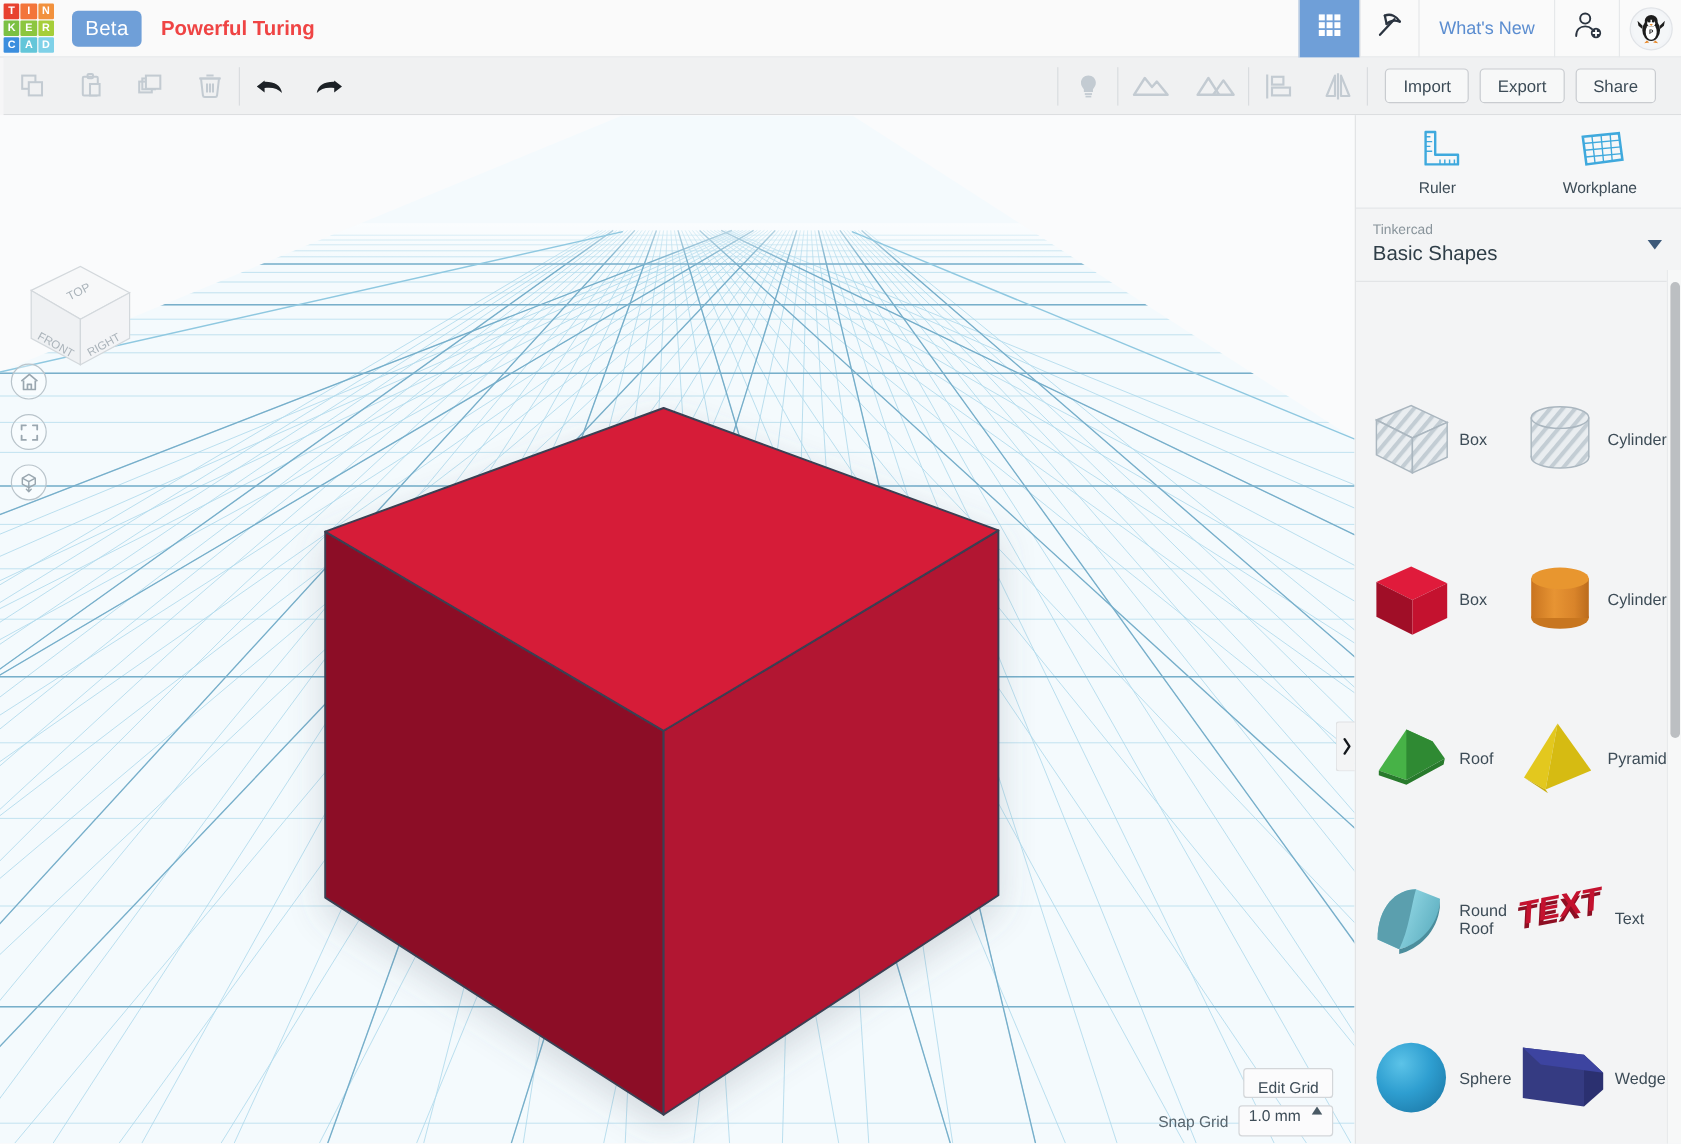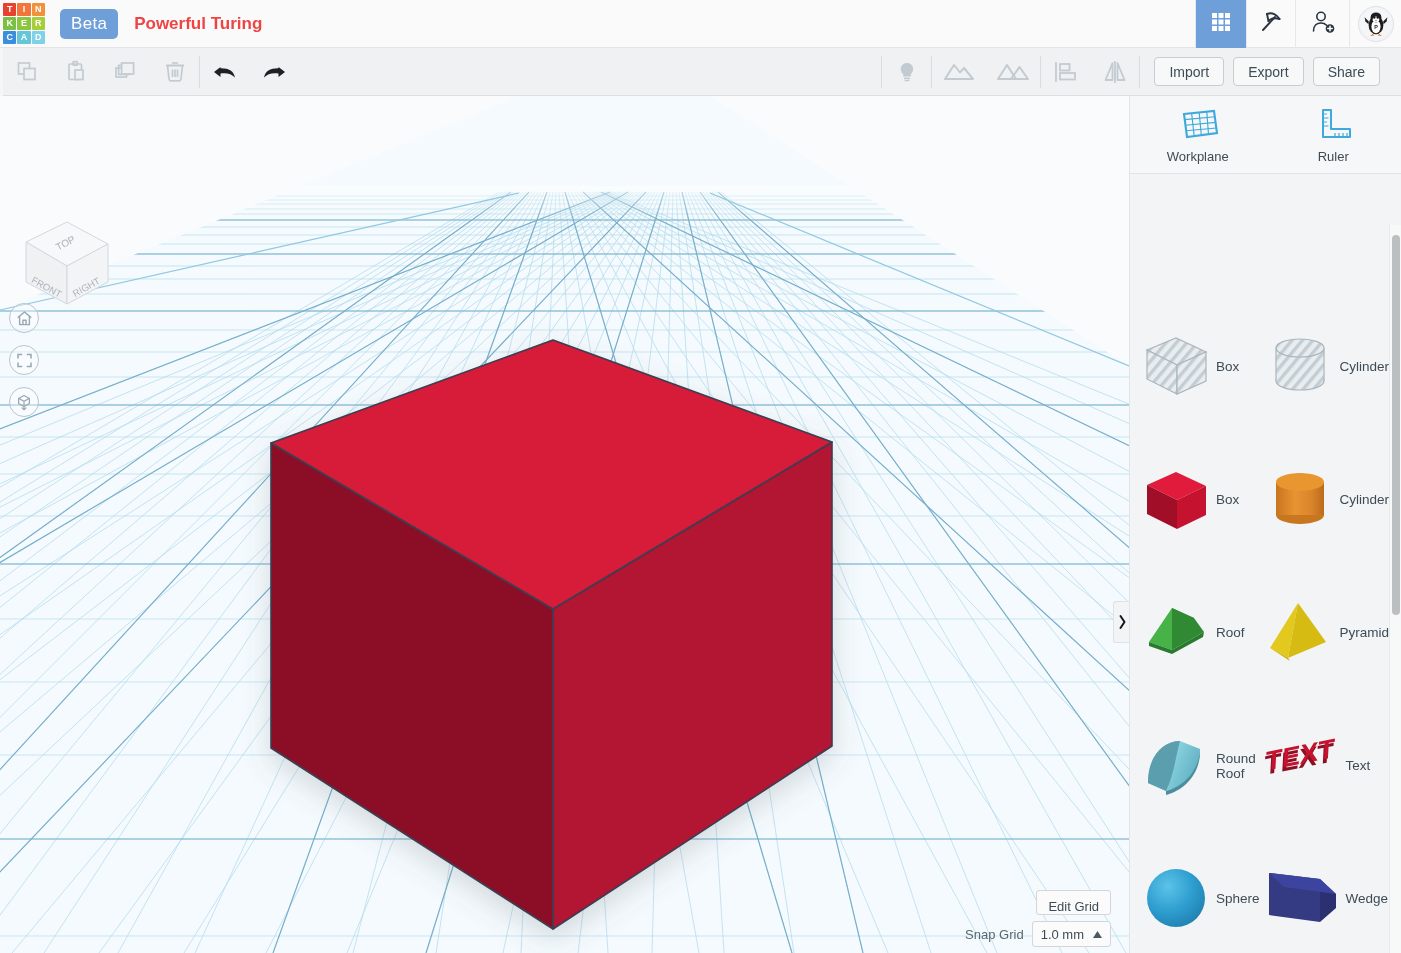--- a/index.html
+++ b/index.html
@@ -100,21 +100,21 @@
     border-radius:3px;font-size:13px;color:#3d4c57;
     display:flex;align-items:flex-end;cursor:pointer;z-index:5;
   }
   .snaprow{
     position:absolute;right:18px;bottom:6px;display:flex;align-items:center;z-index:5;
   }
   .snaplabel{ font-size:13px;color:#58666f;margin-right:8px; }
   .snapsel{
     height:26px;padding:0 8px;background:#fbfbfc;border:1px solid #d3d6d9;
     border-radius:3px;font-size:13px;color:#3d4c57;
-    display:flex;align-items:center;gap:9px;cursor:pointer;
+    display:flex;align-items:flex-start;gap:9px;cursor:pointer;
   }
 
   
   .panel{
     position:absolute;left:1129px;top:96px;width:272px;height:857px;
     background:#f3f4f5;border-left:1px solid #e2e4e6;
   }
   .panel-tools{
     height:78px;display:flex;border-bottom:1px solid #e2e4e6;background:#f6f7f8;
   }
@@ -204,20 +204,23 @@
       <span>
         <svg width="26" height="26" viewBox="0 0 26 26" fill="none" stroke="#2b3440" stroke-width="1.9" stroke-linecap="round">
           <path d="M5 21 L17 8"></path>
           <path d="M9 5 C14 3 19 5.5 21.5 10"></path>
           <path d="M21.5 10 C17 8.5 13 9.5 10.5 12"></path>
           <path d="M9 5 L10.5 12"></path>
         </svg>
       </span>
     </div>
 
+    <div class="tr-cell tr-whats">
+      <span>What's New</span>
+    </div>
 
     <div class="tr-cell tr-adduser">
       <span>
         <svg width="28" height="28" viewBox="0 0 28 28" fill="none" stroke="#2b3440" stroke-width="1.6">
           <circle cx="12" cy="8.5" r="4.2"></circle>
           <path d="M4.5 23 C4.5 17.5 8 15 12 15 C14.2 15 16.2 15.8 17.6 17.2" stroke-linecap="round"></path>
           <circle cx="21" cy="20.5" r="4.3" fill="#2b3440" stroke="none"></circle>
           <path d="M21 18.3 v4.4 M18.8 20.5 h4.4" stroke="#ffffff" stroke-width="1.5" stroke-linecap="round"></path>
         </svg>
       </span>
@@ -574,43 +577,48 @@
       </svg>
     </div>
   </div>
 </div>
 
 <div class="panel">
 
   <div class="panel-tools">
     <div class="ptool">
       <svg width="44" height="36" viewBox="0 0 44 36">
-        <g stroke="#3fa9dd" stroke-width="1.15" fill="none">
-          <polygon points="8,8 38,5 41,27 11,31" stroke-width="2.1"></polygon>
-          <path d="M15.6,7.3 L18.2,29.9 M23.2,6.6 L25.3,29 M30.8,5.9 L32.5,28.2"></path>
-          <path d="M8.6,13.6 L39,10.8 M9.4,19.2 L39.8,16.4 M10.2,24.8 L40.6,22"></path>
-        </g>
-      </svg>
-      <span class="ptool-label">Workplane</span>
-    </div>
-
-    <div class="ptool">
-      <svg width="44" height="36" viewBox="0 0 44 36">
         <g stroke="#3fa9dd" stroke-width="2" fill="none" stroke-linejoin="round">
           <path d="M12,4 L20,4 L20,23 L39,23 L39,31 L12,31 Z"></path>
         </g>
         <g stroke="#3fa9dd" stroke-width="1.2">
           <path d="M12,8 h4 M12,12 h5.5 M12,16 h4 M12,20 h5.5"></path>
           <path d="M24,27 v4 M28,27 v4 M32,27 v4 M36,27 v4"></path>
         </g>
       </svg>
       <span class="ptool-label">Ruler</span>
     </div>
-  </div>
-
+
+    <div class="ptool">
+      <svg width="44" height="36" viewBox="0 0 44 36">
+        <g stroke="#3fa9dd" stroke-width="1.15" fill="none">
+          <polygon points="8,8 38,5 41,27 11,31" stroke-width="2.1"></polygon>
+          <path d="M15.6,7.3 L18.2,29.9 M23.2,6.6 L25.3,29 M30.8,5.9 L32.5,28.2"></path>
+          <path d="M8.6,13.6 L39,10.8 M9.4,19.2 L39.8,16.4 M10.2,24.8 L40.6,22"></path>
+        </g>
+      </svg>
+      <span class="ptool-label">Workplane</span>
+    </div>
+  </div>
+
+  <div class="panel-head">
+    <div class="ph-sub">Tinkercad</div>
+    <div class="ph-title">Basic Shapes</div>
+    <div class="ph-caret"></div>
+  </div>
 
   <div class="shapes">
     <div class="shape-grid">
 
       <div class="shape-cell">
         <div class="shape-art">
           <svg width="80" height="80" viewBox="0 0 80 80">
             <defs>
               <pattern id="hatchA" width="8" height="8" patternTransform="rotate(40)" patternUnits="userSpaceOnUse">
                 <rect width="8" height="8" fill="#e9edf0"></rect>

